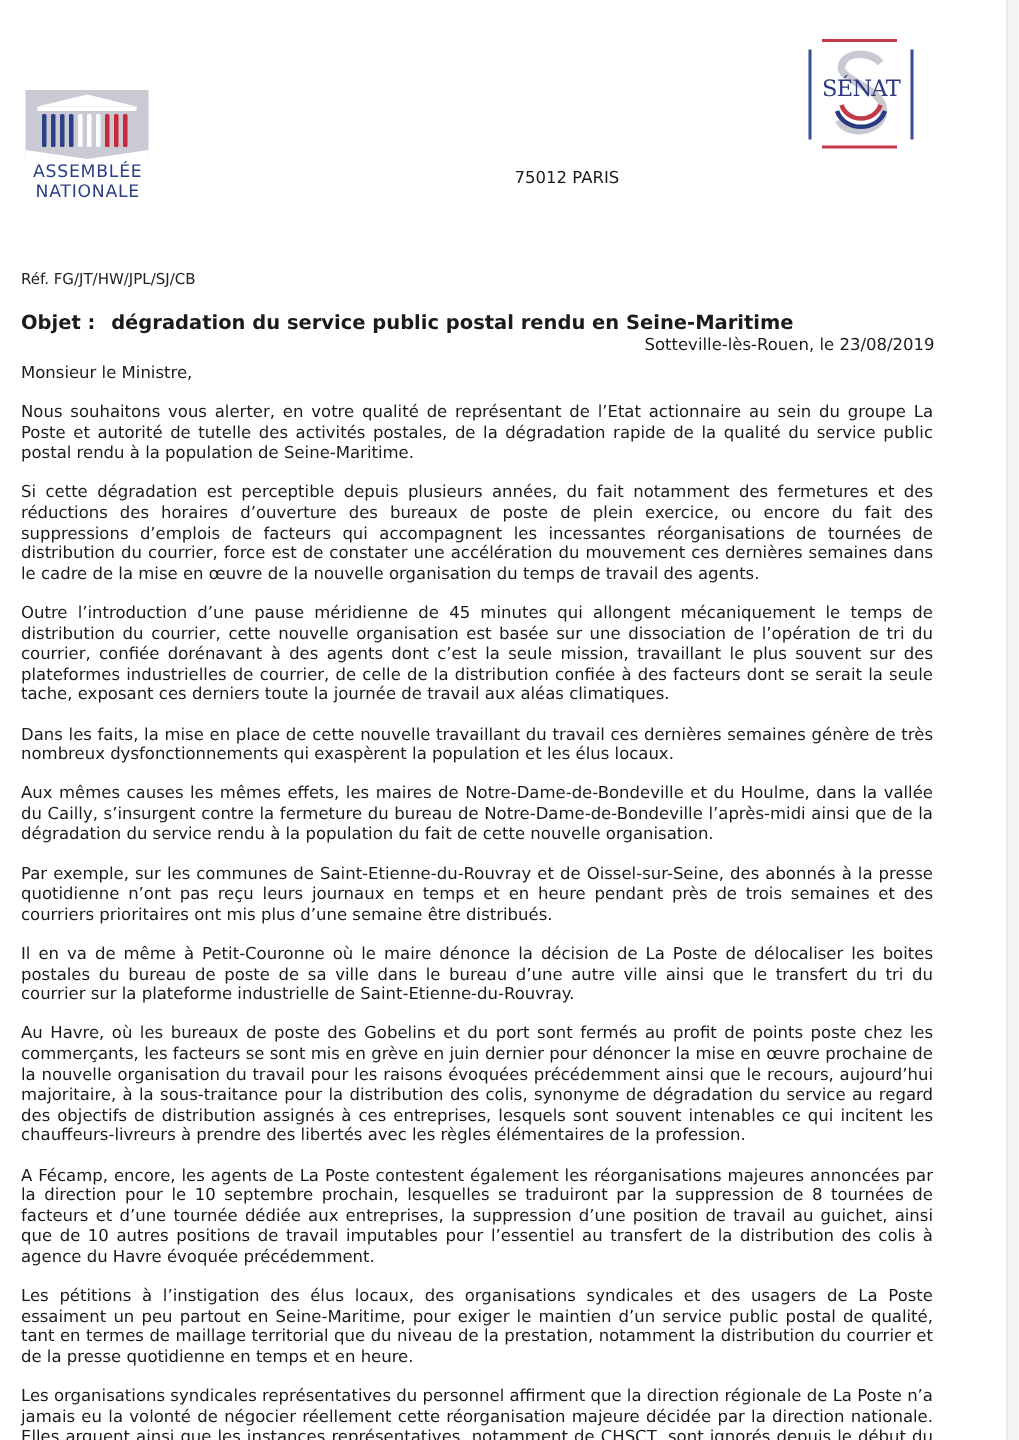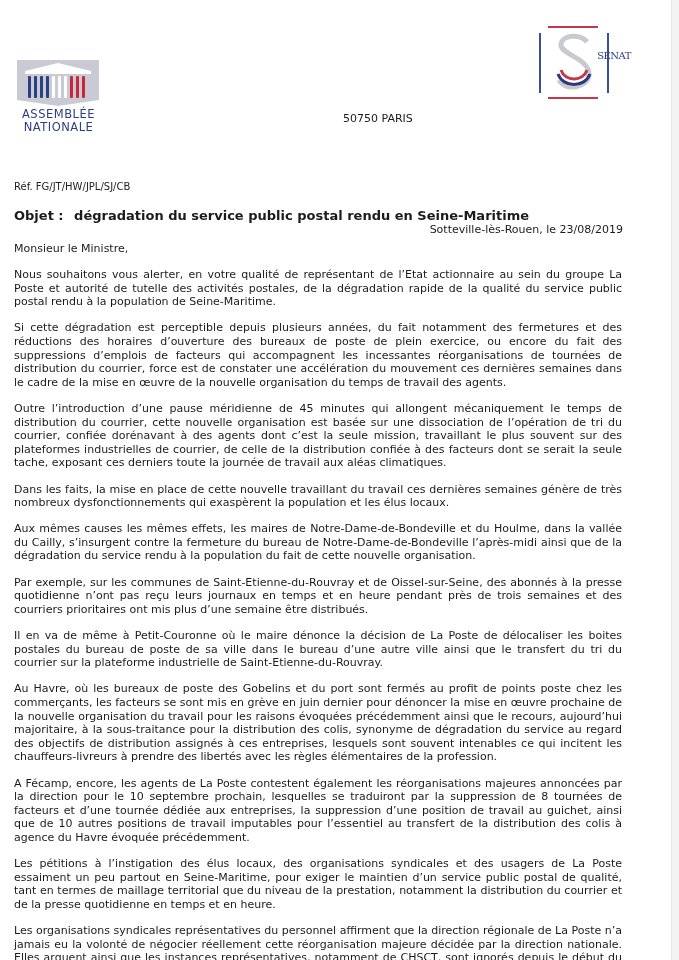--- a/index.html
+++ b/index.html
@@ -15,21 +15,21 @@
   .an-beam { position:absolute; left:8px; top:11px; width:66px; height:3px; background:#ffffff; }
   .an-cols { position:absolute; left:11px; top:16px; display:flex; gap:3px; }
   .an-cols span { width:3px; height:22px; border-radius:1px; display:block; }
   .an-base { position:absolute; left:0; top:40px; width:0; height:0; border-left:41px solid #ffffff; border-right:41px solid #ffffff; border-top:6px solid transparent; }
   .an-text { position:absolute; left:0; top:48px; width:83px; color:#2a3f86; font-family:"DejaVu Sans", sans-serif; font-size:11.5px; letter-spacing:0.5px; line-height:13px; text-align:center; }
   
   .senat-logo { position:absolute; left:538px; top:24px; width:72px; height:76px; }
   .senat-line { position:absolute; left:10px; width:50px; height:2px; background:#c23a4a; }
   .senat-vline { position:absolute; top:9px; width:2px; height:60px; background:#3a4f9a; }
   .senat-s { position:absolute; left:13px; top:6px; width:46px; height:64px; }
-  .senat-text { position:absolute; left:4px; top:26px; width:64px; text-align:center; font-family:"DejaVu Serif", serif; font-size:10px; color:#2a3a80; letter-spacing:-0.5px;padding-left:40px; }
+  .senat-text { position:absolute; left:4px; top:26px; width:64px; text-align:center; font-family:"DejaVu Serif", serif; font-size:15px; color:#2a3a80; letter-spacing:-0.5px; }
   
   .recipient { position:absolute; left:343px; top:112px; font-size:11px; line-height:13.5px; }
   .recipient .name { font-weight:bold; }
   .recipient .title { font-style:italic; }
   .ref { position:absolute; left:14px; top:181px; font-size:10px; color:#222; }
   .subject { position:absolute; left:14px; top:208px; font-size:13px; font-weight:bold; }
   .subject .lbl { margin-right:6px; }
   .placedate { position:absolute; right:56px; top:223px; font-size:11px; }
   .salutation { position:absolute; left:14px; top:242px; font-size:11px; }
   .body { position:absolute; left:14px; top:268px; width:608px; font-size:11px; line-height:13.6px; text-align:justify; }
@@ -71,21 +71,21 @@
   <div class="senat-vline" style="left:69px"></div>
   <svg class="senat-s" viewBox="0 0 46 64">
     <path d="M36 12 C30 4 12 4 10 14 C8 24 38 28 38 44 C38 58 14 62 8 50" fill="none" stroke="#c9c9d2" stroke-width="5"></path>
     <path d="M10 40 C14 52 32 52 36 40" fill="none" stroke="#c23a4a" stroke-width="3"></path>
     <path d="M7 44 C12 58 34 58 39 44" fill="none" stroke="#2a3a80" stroke-width="3"></path>
   </svg>
   <div class="senat-text">SÉNAT</div>
 </div>
 
 <div class="recipient">
-  <div>50750 PARIS</div>
+  <div>75012 PARIS</div>
 </div>
 
 <div class="ref">Réf. FG/JT/HW/JPL/SJ/CB</div>
 
 <div class="subject">
   <span class="lbl">Objet :</span>
   <span>dégradation du service public postal rendu en Seine-Maritime</span>
 </div>
 
 <div class="placedate">Sotteville-lès-Rouen, le 23/08/2019</div>

